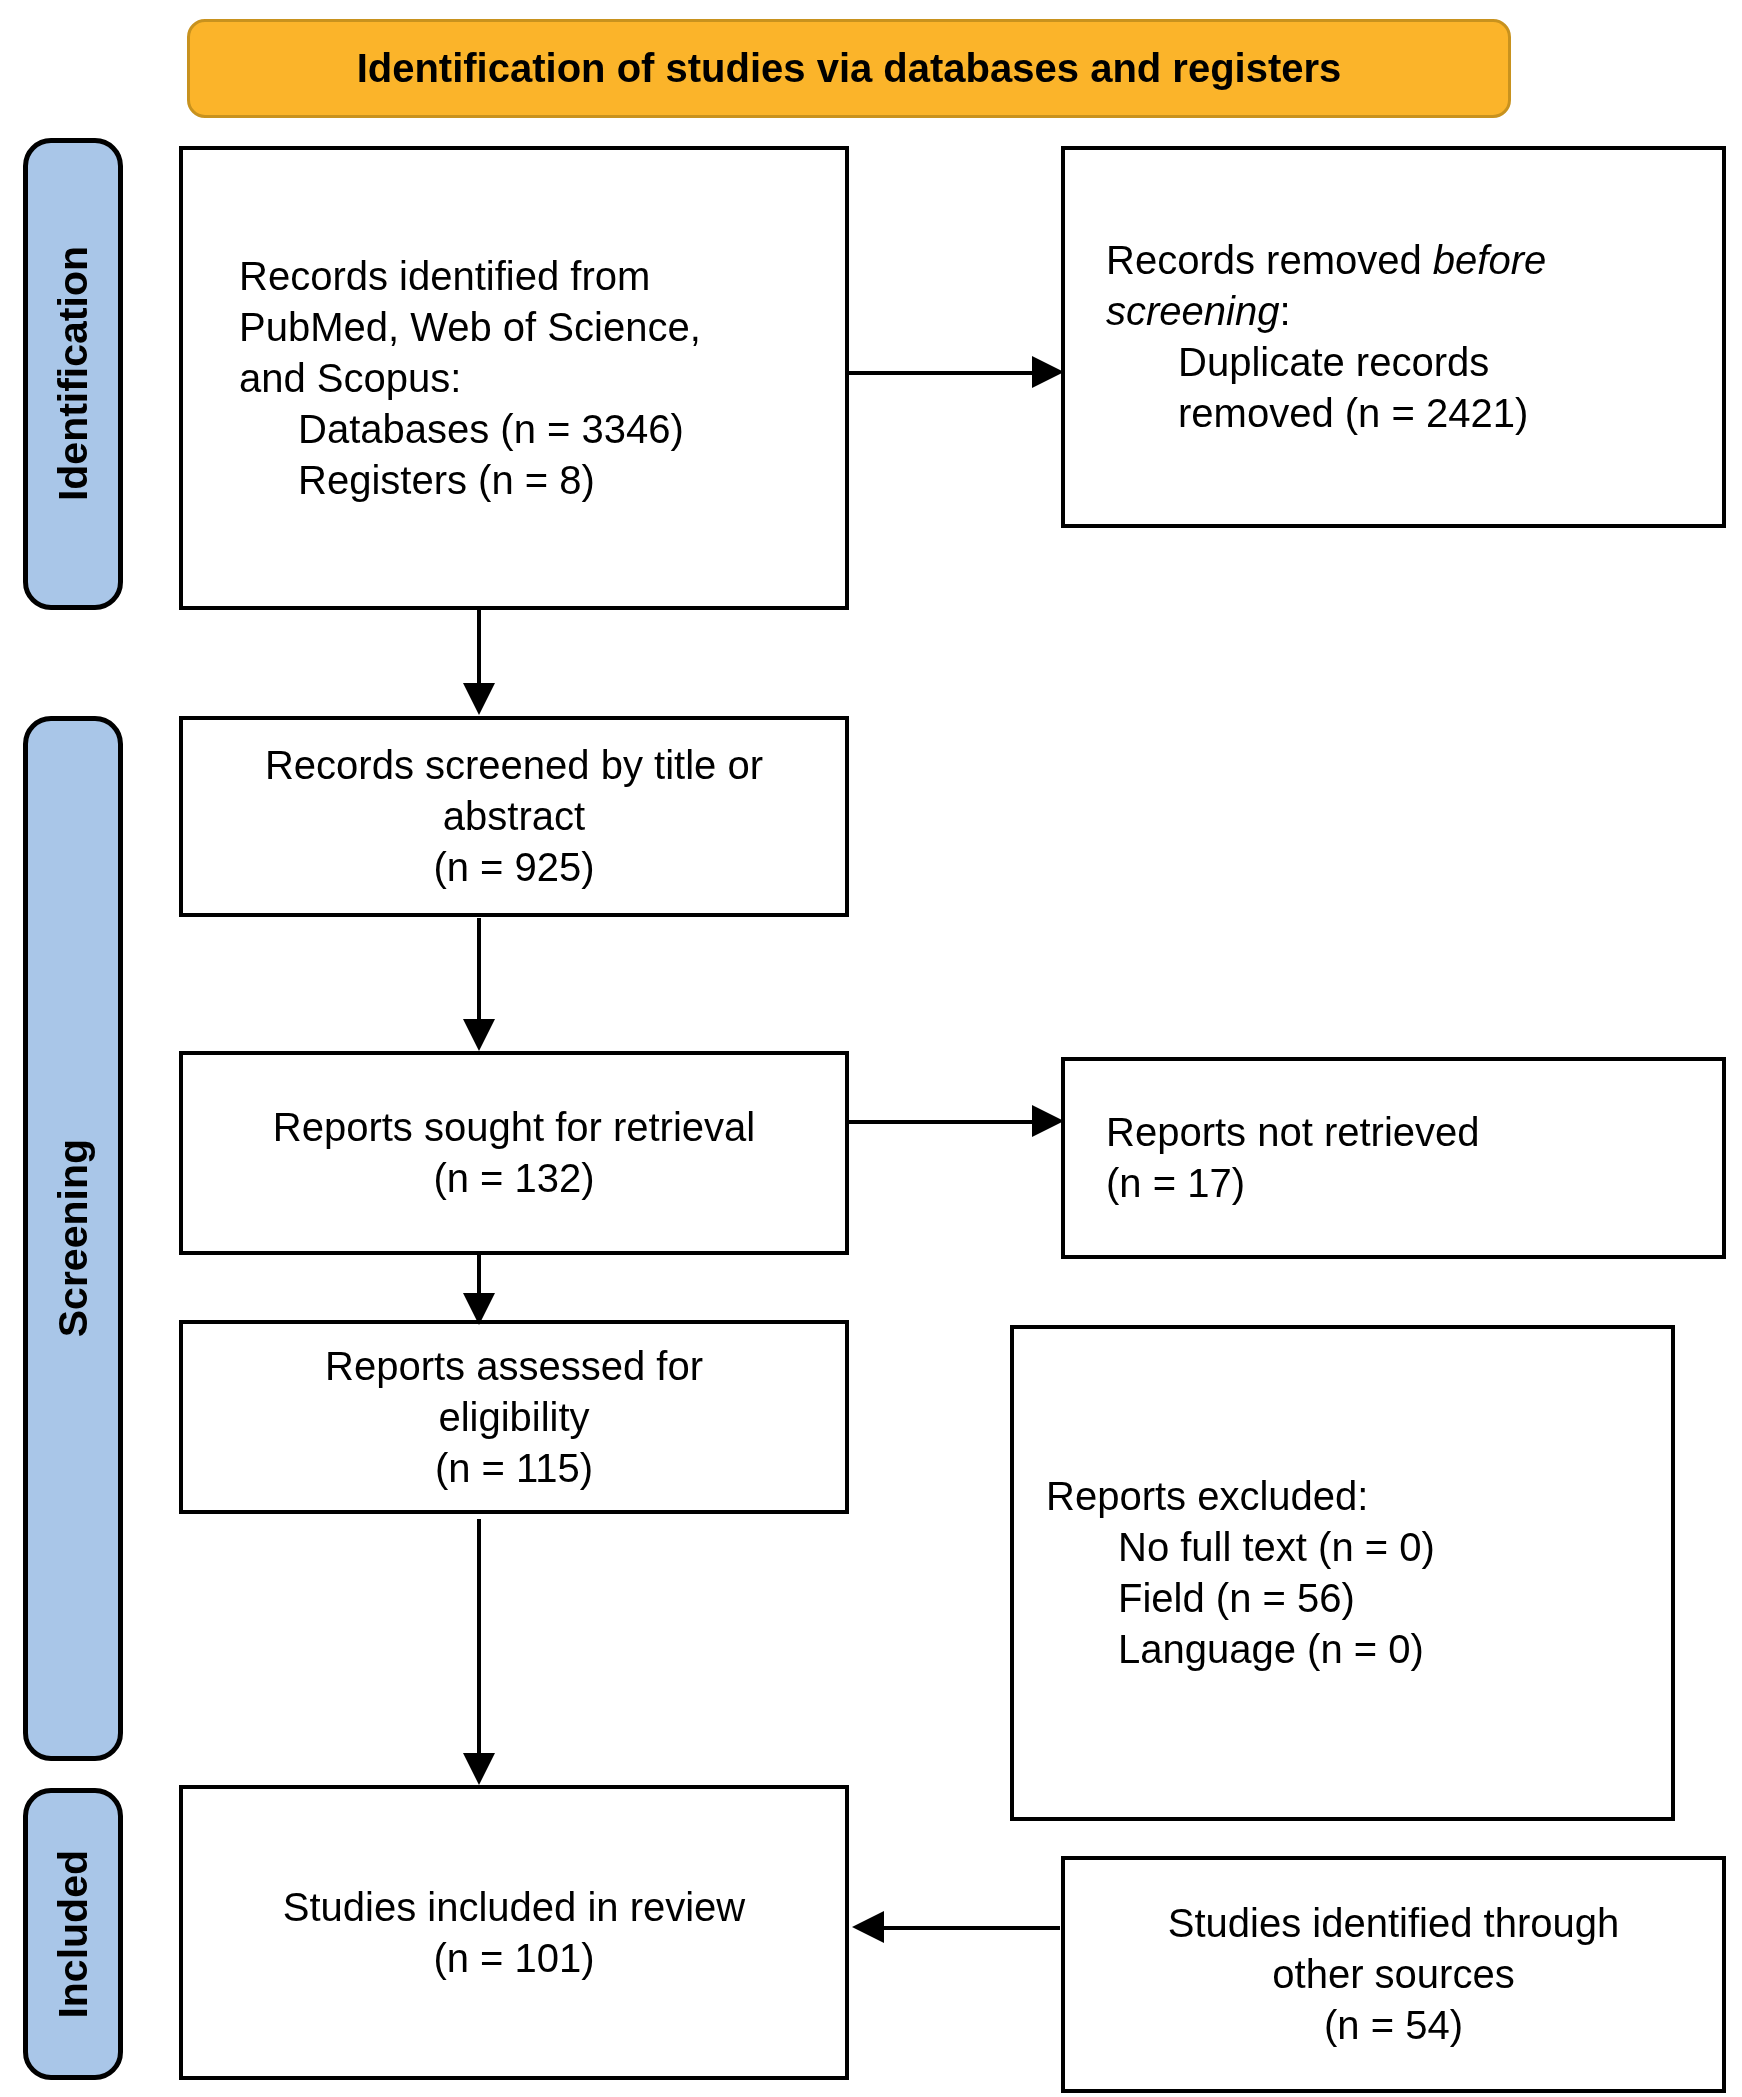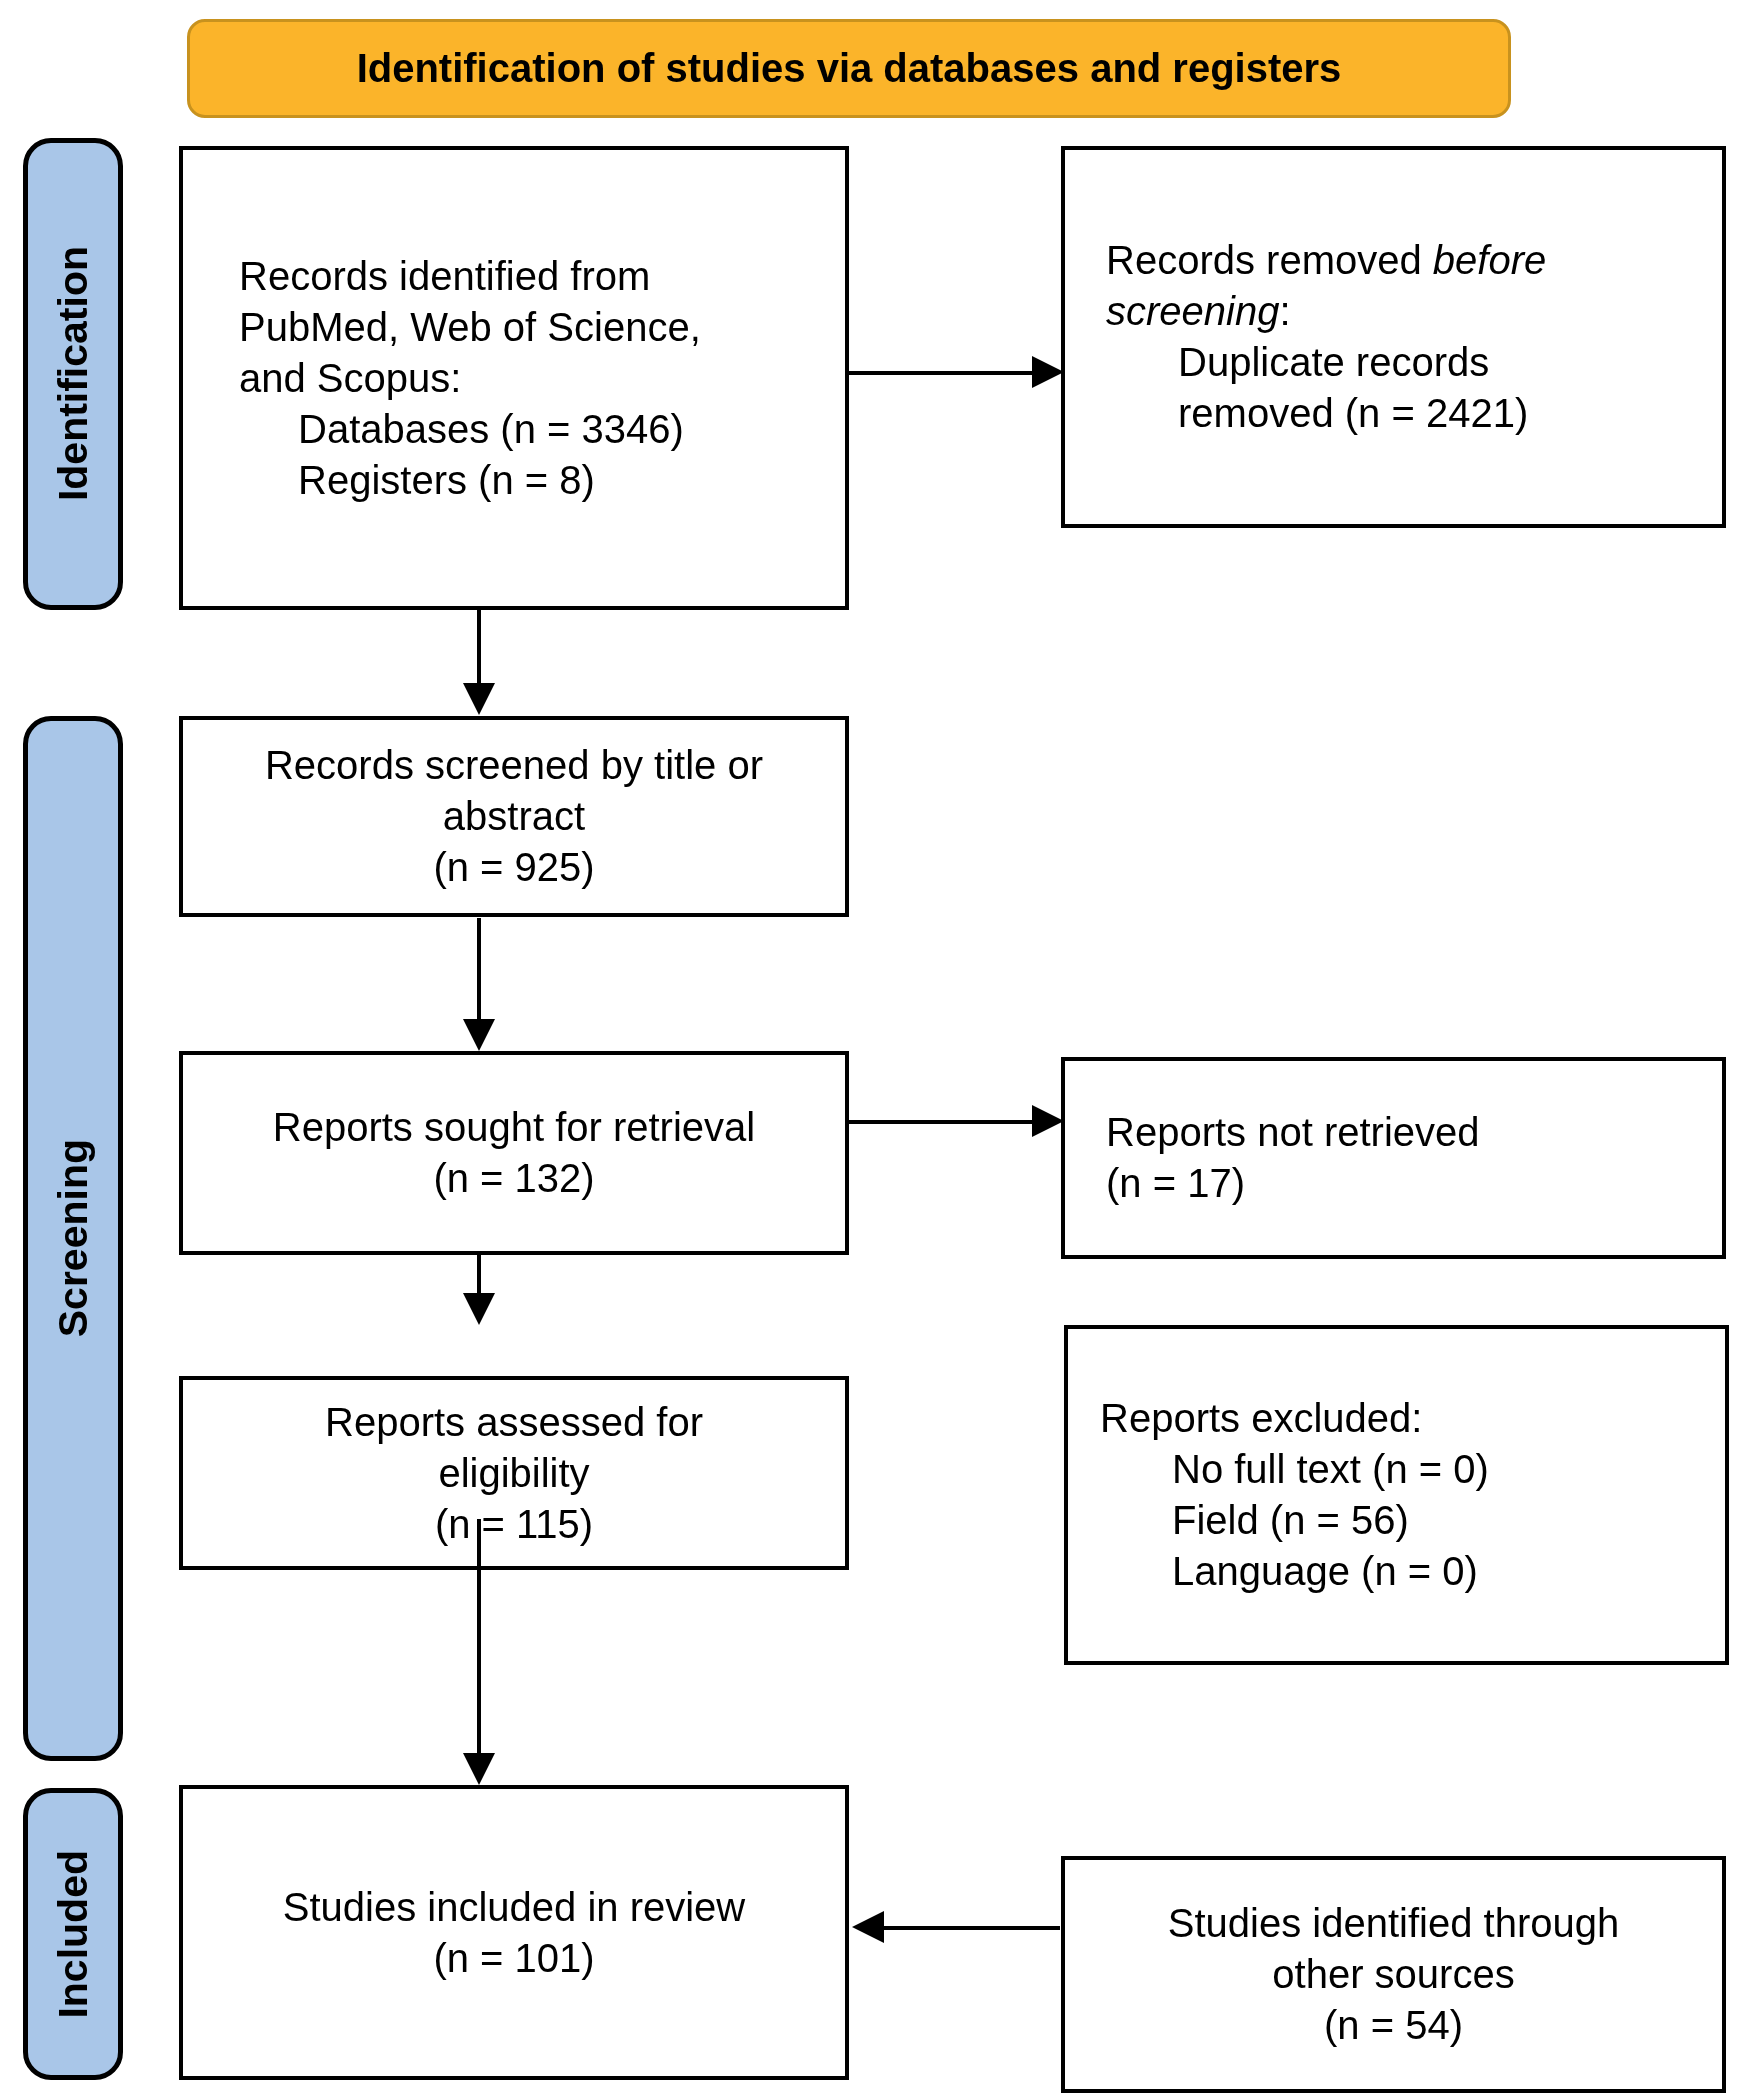--- a/index.html
+++ b/index.html
@@ -118,27 +118,27 @@
   <div class="box center" style="left:179px; top:1051px; width:670px; height:204px;">
     <div class="line">Reports sought for retrieval</div>
     <div class="line">(n = 132)</div>
   </div>
 
   <div class="box leftpad-64" style="left:1061px; top:1057px; width:665px; height:202px;">
     <div class="line">Reports not retrieved</div>
     <div class="line">(n = 17)</div>
   </div>
 
-  <div class="box center" style="left:179px; top:1376px; width:670px; height:194px;">
+  <div class="box center" style="left:179px; top:1320px; width:670px; height:194px;">
     <div class="line">Reports assessed for</div>
     <div class="line">eligibility</div>
     <div class="line">(n = 115)</div>
   </div>
 
-  <div class="box leftpad-64" style="left:1064px; top:1325px; width:665px; height:340px;padding-left:32px;">
+  <div class="box leftpad-64" style="left:1010px; top:1325px; width:665px; height:496px;padding-left:32px;">
     <div class="line">Reports excluded:</div>
     <div class="line indent2">No full text (n = 0)</div>
     <div class="line indent2">Field (n = 56)</div>
     <div class="line indent2">Language (n = 0)</div>
   </div>
 
   <div class="box center" style="left:179px; top:1785px; width:670px; height:295px;">
     <div class="line">Studies included in review</div>
     <div class="line">(n = 101)</div>
   </div>

